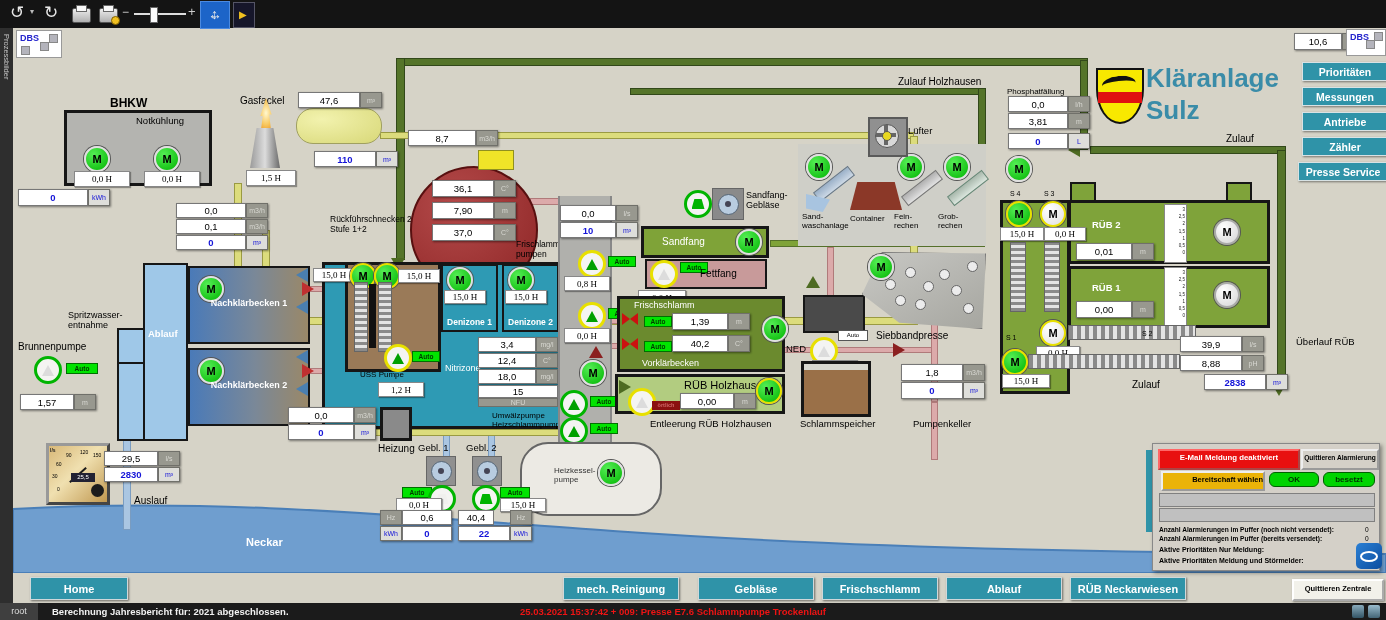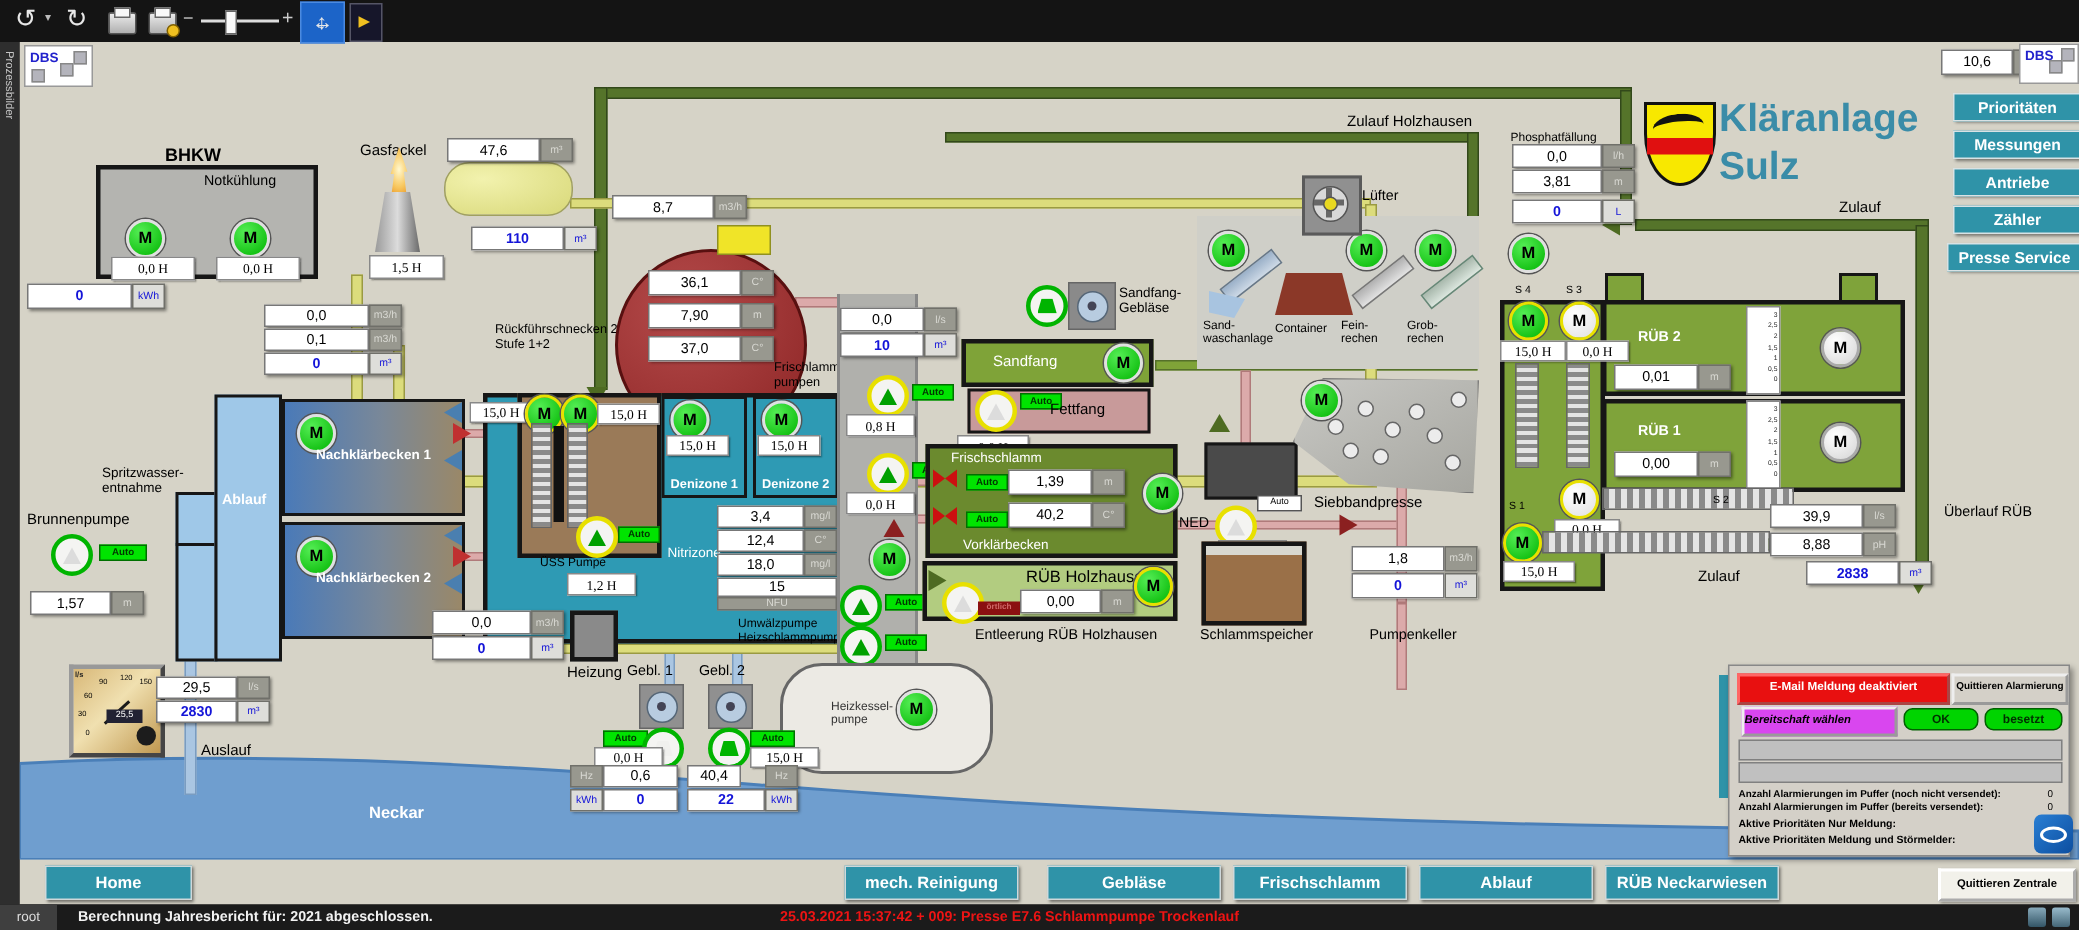--- a/index.html
+++ b/index.html
@@ -648,21 +648,21 @@
       <span class="v">2830</span>
       <span class="u">m³</span>
     </div>
   <div class="lb" style="left:134px;top:495px;">Auslauf</div>
   <div class="lb w b" style="left:246px;top:536px;font-size:11px;">Neckar</div>
 
   <div class="abs" style="left:1146px;top:450px;width:7px;height:82px;background:#2f93a8;"></div>
   <div class="abs" style="left:1152px;top:443px;width:226px;height:126px;background:#d4d0c8;border:1px solid #888;box-shadow:2px 2px 4px rgba(0,0,0,.4);">
     <div class="abs" style="left:5px;top:5px;width:138px;height:17px;background:#e81010;border:2px outset #f66;color:#fff;font-size:7.8px;font-weight:bold;text-align:center;line-height:14px;">E-Mail Meldung deaktiviert</div>
     <div class="abs" style="left:148px;top:5px;width:74px;height:17px;background:#d4d0c8;border:2px outset #eee;color:#000;font-size:6.6px;font-weight:bold;text-align:center;line-height:14px;">Quittieren Alarmierung</div>
-    <div class="abs" style="left:8px;top:27px;width:100px;height:16px;background:#d946ef;border:2px outset #eee;color:#000;font-size:7.5px;font-weight:bold;text-align:left;line-height:13px;font-style:italic;">Bereitschaft wählen</div>
+    <div class="abs" style="left:8px;top:27px;width:100px;height:16px;background:#eab308;border:2px outset #eee;color:#000;font-size:7.5px;font-weight:bold;text-align:right;line-height:13px;">Bereitschaft wählen</div>
     <div class="abs" style="left:116px;top:28px;width:48px;height:13px;background:#00d400;border:1px solid #006000;border-radius:6px;color:#003000;font-size:8px;font-weight:bold;text-align:center;line-height:13px;">OK</div>
     <div class="abs" style="left:170px;top:28px;width:50px;height:13px;background:#00d400;border:1px solid #006000;border-radius:6px;color:#003000;font-size:8px;font-weight:bold;text-align:center;line-height:13px;">besetzt</div>
     <div class="abs" style="left:6px;top:49px;width:214px;height:12px;background:#c0c0c0;border:1px solid #808080;"></div>
     <div class="abs" style="left:6px;top:64px;width:214px;height:12px;background:#c0c0c0;border:1px solid #808080;"></div>
     <div class="abs" style="left:6px;top:82px;font-size:6.6px;font-weight:bold;">Anzahl Alarmierungen im Puffer (noch nicht versendet):</div>
     <div class="abs" style="left:212px;top:82px;font-size:6.6px;">0</div>
     <div class="abs" style="left:6px;top:91px;font-size:6.6px;font-weight:bold;">Anzahl Alarmierungen im Puffer (bereits versendet):</div>
     <div class="abs" style="left:212px;top:91px;font-size:6.6px;">0</div>
     <div class="abs" style="left:6px;top:102px;font-size:7px;font-weight:bold;">Aktive Prioritäten Nur Meldung:</div>
     <div class="abs" style="left:208px;top:100px;width:11px;height:10px;background:#e8e8e8;border:1px solid #555;font-size:7px;text-align:center;line-height:10px;">1</div>

